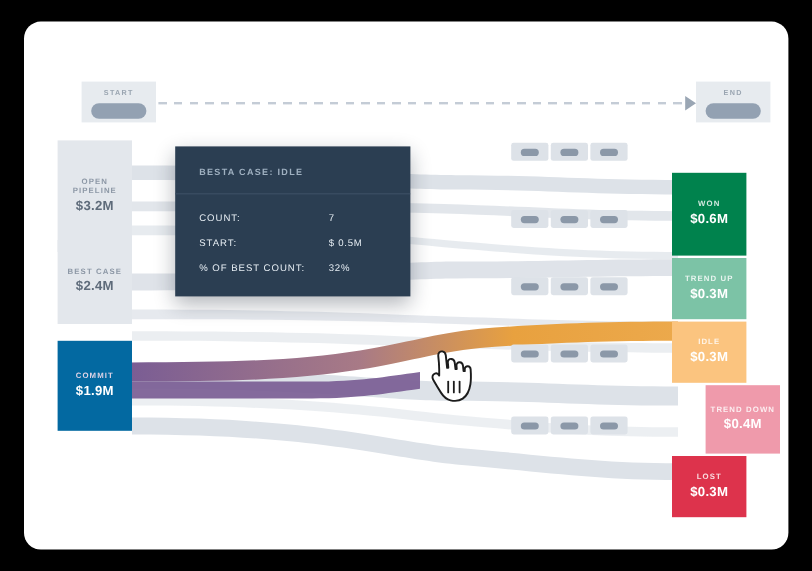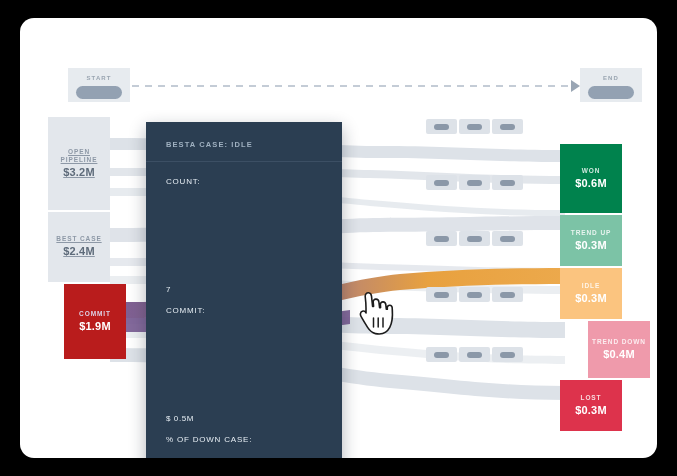--- a/index.html
+++ b/index.html
@@ -12,23 +12,23 @@
         background:#ffffff;border-radius:14px;overflow:hidden;}
 
   
   .node{position:absolute;box-sizing:border-box;display:flex;
         flex-direction:column;align-items:center;justify-content:center;
         text-align:center;line-height:1.25;}
   .node .nlabel{font-size:6.5px;letter-spacing:.9px;font-weight:600;}
   .node .nval{font-size:11px;font-weight:600;letter-spacing:.2px;margin-top:2px;}
 
   
-  .stage-grey{background:#e3e7ec;color:#8d98a6;text-decoration:underline;}
+  .stage-grey{background:#e3e7ec;color:#8d98a6;}
   .stage-grey .nval{color:#5e6b7a;}
-  .stage-commit{background:#b91c1c;color:#ded3e6;margin-left:16px;}
+  .stage-commit{background:#0369a1;color:#ded3e6;}
   .stage-commit .nval{color:#ffffff;}
 
   
   .cap-box{position:absolute;background:#e7ebef;display:flex;flex-direction:column;
            align-items:center;justify-content:flex-start;padding-top:7px;box-sizing:border-box;}
   .cap-box .caplab{font-size:6px;letter-spacing:1.1px;color:#9aa5b1;font-weight:600;}
   .cap-pill{width:74%;height:13px;border-radius:7px;background:#93a1b2;margin-top:5px;}
 
   
   .out{color:#ffffff;}
@@ -51,21 +51,21 @@
   
   #ribbons{position:absolute;left:0;top:0;width:637px;height:440px;}
 
   
   #tooltip{position:absolute;left:126px;top:104px;width:196px;
            background:#2b3e52;border-radius:0;
            box-shadow:0 6px 16px rgba(20,30,45,.33);overflow:hidden;}
   #tt-head{padding:11px 20px 10px 20px;border-bottom:1px solid #3c4f64;}
   #tt-head span{font-size:7.5px;letter-spacing:1.1px;color:#9fb0c0;font-weight:600;}
   #tt-body{padding:9px 20px 13px 20px;}
-  .tt-row{display:flex;align-items:flex-start;padding:6px 0;flex-direction:column;}
+  .tt-row{display:flex;align-items:flex-end;padding:6px 0;}
   .tt-k{flex:0 0 108px;font-size:8px;letter-spacing:.8px;color:#e6edf3;font-weight:500;}
   .tt-v{font-size:8px;letter-spacing:.6px;color:#e6edf3;font-weight:500;}
 
   
   #cursor{position:absolute;left:332px;top:270px;width:46px;height:50px;}
 </style>
 </head>
 <body>
 
 <div id="stage">
@@ -119,21 +119,21 @@
       <span class="caplab">END</span>
       <div class="cap-pill"></div>
     </div>
 
     <div class="node stage-grey" style="left:28px;top:99px;width:62px;height:93px;">
       <span class="nlabel">OPEN</span>
       <span class="nlabel">PIPELINE</span>
       <span class="nval">$3.2M</span>
     </div>
 
-    <div class="node stage-grey" style="left:28px;top:194px;width:62px;height:70px;">
+    <div class="node stage-grey" style="left:28px;top:182px;width:62px;height:70px;">
       <span class="nlabel">BEST CASE</span>
       <span class="nval">$2.4M</span>
     </div>
 
     <div class="node stage-commit" style="left:28px;top:266px;width:62px;height:75px;">
       <span class="nlabel">COMMIT</span>
       <span class="nval">$1.9M</span>
     </div>
 
     <div class="midgroup" style="left:406px;top:101px;">
@@ -220,25 +220,25 @@
     <div id="tooltip">
       <div id="tt-head">
         <span>BESTA CASE: IDLE</span>
       </div>
       <div id="tt-body">
         <div class="tt-row">
           <span class="tt-k">COUNT:</span>
           <span class="tt-v">7</span>
         </div>
         <div class="tt-row">
-          <span class="tt-k">COMMIT:</span>
+          <span class="tt-k">START:</span>
           <span class="tt-v">$ 0.5M</span>
         </div>
         <div class="tt-row">
-          <span class="tt-k">% OF DOWN CASE:</span>
+          <span class="tt-k">% OF BEST COUNT:</span>
           <span class="tt-v">32%</span>
         </div>
       </div>
     </div>
 
     <svg id="cursor" viewBox="0 0 46 50">
       <path d="M14,20 C14,15 13.5,11 13.2,8.5 C13,6.2 14.6,4.6 16.6,4.8 C18.3,5 19.3,6.3 19.5,8.2
                L20.6,18.5 L21.6,18.4 L21.2,14.2 C21,12.4 22.3,11 24,11.1 C25.6,11.2 26.7,12.4 26.9,14
                L27.6,19.6 L28.6,19.6 L28.4,16.6 C28.3,15 29.5,13.8 31.1,13.9 C32.6,14 33.6,15.1 33.8,16.6
                L34.3,21.2 L35.3,21.3 L35.3,19.6 C35.3,18.2 36.4,17.1 37.8,17.2 C39.2,17.3 40.1,18.4 40.2,19.8

